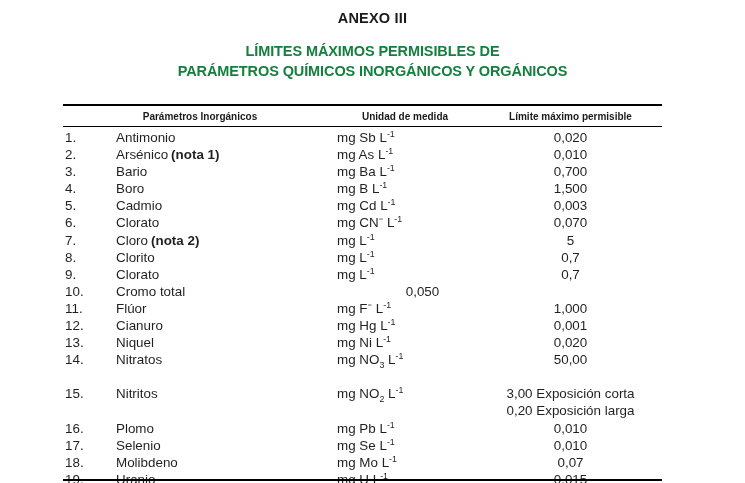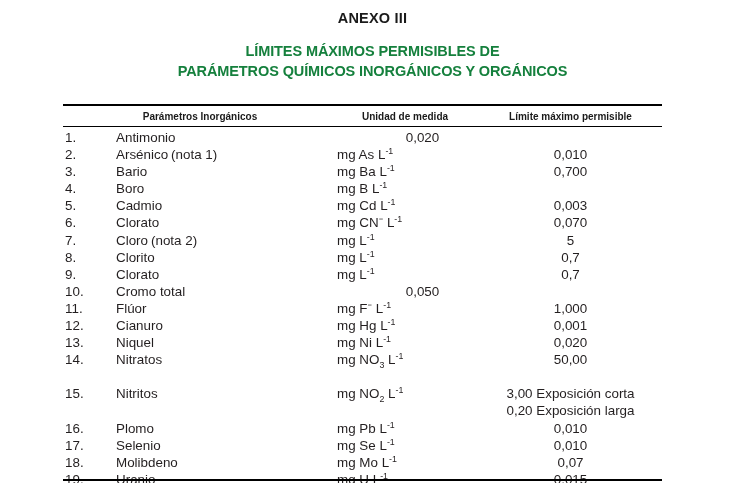--- a/index.html
+++ b/index.html
@@ -119,21 +119,21 @@
     display: inline-block;
     width: 26px;
     flex: 0 0 26px;
     text-align: left;
   }
   .pname {
     display: inline-block;
     margin-left: 25px;
   }
   .note {
-    font-weight: normal;
+    font-weight: bold;
     margin-left: 3px;
   }
 
   .cell-unit {
     width: 148px;
     box-sizing: border-box;
     padding-left: 6px;
     white-space: nowrap;
   }
 
@@ -190,20 +190,21 @@
     </div>
 
     <div class="rule rule-thin"></div>
 
     <div class="tbody" id="table-body">
         <div class="row">
           <div class="cell-param">
             <span class="idx">1.</span>
             <span><span class="pname">Antimonio</span></span>
           </div>
+          <div class="cell-unit"><span>mg Sb L</span><sup>-1</sup></div>
           <div class="cell-limit"><span>0,020</span></div>
         </div>
         <div class="row">
           <div class="cell-param">
             <span class="idx">2.</span>
             <span><span class="pname">Arsénico</span><span class="note">(nota 1)</span></span>
           </div>
           <div class="cell-unit"><span>mg As L</span><sup>-1</sup></div>
           <div class="cell-limit"><span>0,010</span></div>
         </div>
@@ -214,20 +215,21 @@
           </div>
           <div class="cell-unit"><span>mg Ba L</span><sup>-1</sup></div>
           <div class="cell-limit"><span>0,700</span></div>
         </div>
         <div class="row">
           <div class="cell-param">
             <span class="idx">4.</span>
             <span><span class="pname">Boro</span></span>
           </div>
           <div class="cell-unit"><span>mg B L</span><sup>-1</sup></div>
+          <div class="cell-limit"><span>1,500</span></div>
         </div>
         <div class="row">
           <div class="cell-param">
             <span class="idx">5.</span>
             <span><span class="pname">Cadmio</span></span>
           </div>
           <div class="cell-unit"><span>mg Cd L</span><sup>-1</sup></div>
           <div class="cell-limit"><span>0,003</span></div>
         </div>
         <div class="row">

